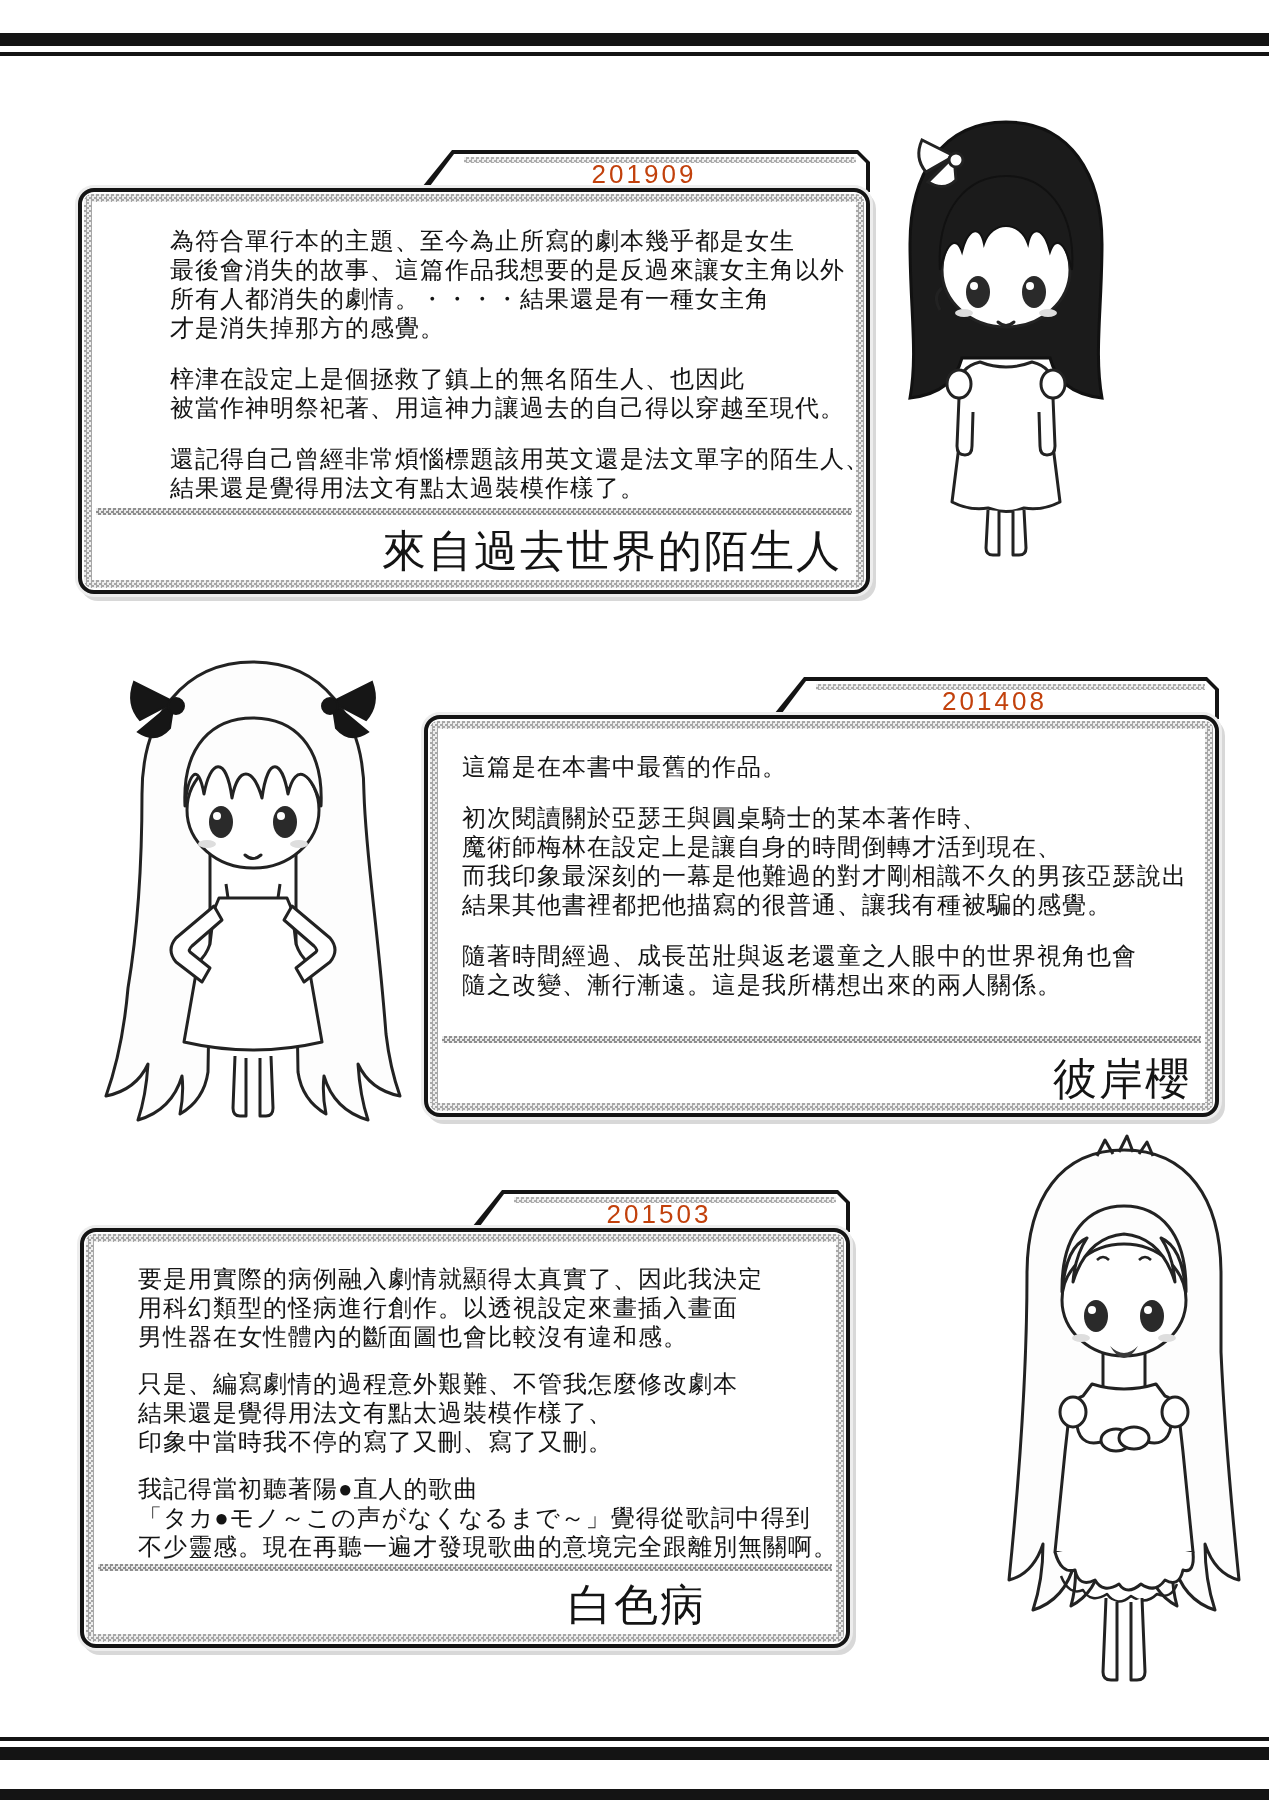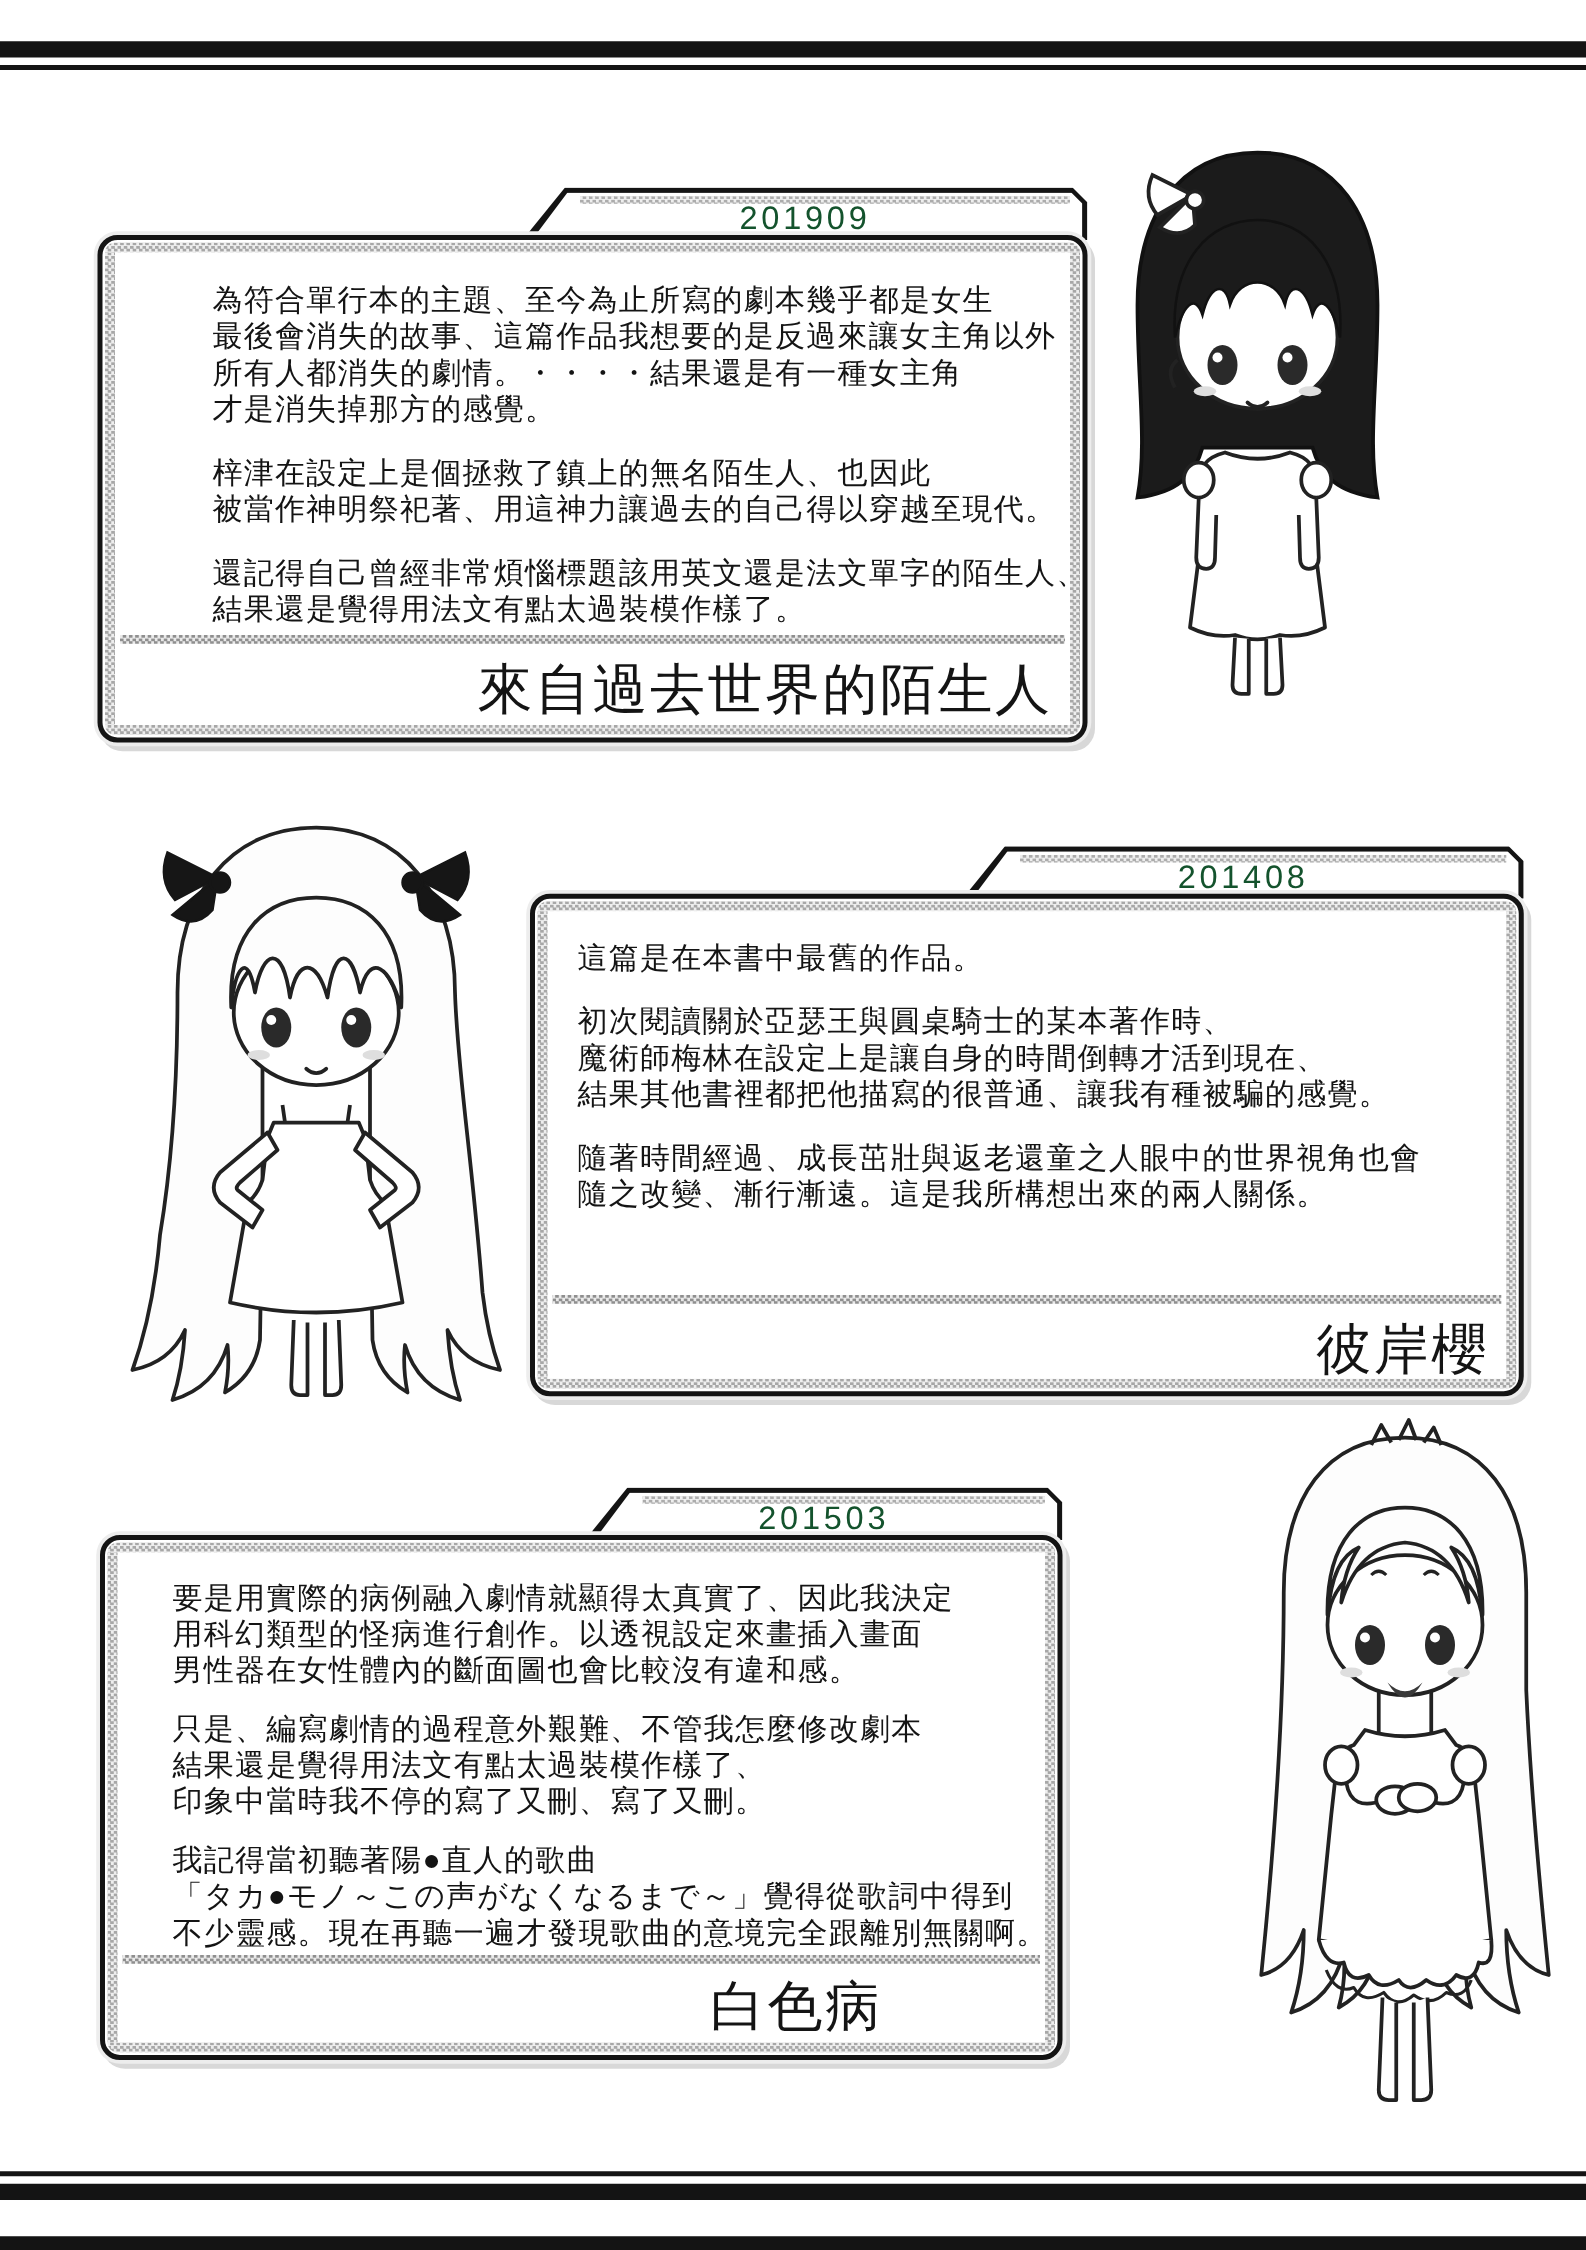--- a/index.html
+++ b/index.html
@@ -51,21 +51,21 @@
   .tab{position:absolute;height:42px;z-index:1;}
   .tab-1{left:418px;top:150px;width:452px;}
   .tab-2{left:770px;top:677px;width:449px;}
   .tab-3{left:468px;top:1190px;width:382px;}
   .tab-shape{position:absolute;inset:0;background:#141414;
              clip-path:polygon(0 100%, 34px 0, calc(100% - 12px) 0, 100% 12px, 100% 100%);}
   .tab-shape::after{content:"";position:absolute;left:6px;top:4px;right:4px;bottom:-2px;background:#fff;
              clip-path:polygon(0 100%, 30px 0, calc(100% - 9px) 0, 100% 9px, 100% 100%);}
   .tab-tex{position:absolute;left:46px;right:14px;top:7px;height:6px;z-index:2;opacity:.7;}
   .tab-label{position:absolute;inset:0;z-index:3;display:flex;align-items:center;justify-content:center;
-             padding-top:6px;font-size:26px;letter-spacing:3px;color:#14532d;}
+             padding-top:6px;font-size:26px;letter-spacing:3px;color:#c2410c;}
 
   .figure{position:absolute;z-index:1;}
   .fig-1{left:880px;top:112px;width:252px;height:452px;}
   .fig-2{left:88px;top:648px;width:330px;height:500px;}
   .fig-3{left:985px;top:1132px;width:278px;height:578px;}
   .figure svg{width:100%;height:100%;display:block;}
 </style>
 </head>
 <body>
 
@@ -146,20 +146,21 @@
     <i class="tex tex-bottom checker"></i>
     <i class="tex tex-left checker"></i>
     <i class="tex tex-right checker"></i>
     <div class="pbody pbody-2">
       <div class="para">
         <span class="line">這篇是在本書中最舊的作品。</span>
       </div>
       <div class="para">
         <span class="line">初次閱讀關於亞瑟王與圓桌騎士的某本著作時、</span>
         <span class="line">魔術師梅林在設定上是讓自身的時間倒轉才活到現在、</span>
+        <span class="line">而我印象最深刻的一幕是他難過的對才剛相識不久的男孩亞瑟說出</span>
         <span class="line">結果其他書裡都把他描寫的很普通、讓我有種被騙的感覺。</span>
       </div>
       <div class="para">
         <span class="line">隨著時間經過、成長茁壯與返老還童之人眼中的世界視角也會</span>
         <span class="line">隨之改變、漸行漸遠。這是我所構想出來的兩人關係。</span>
       </div>
     </div>
     <div class="divider divider-2 checker"></div>
     <h2 class="panel-title title-2">彼岸櫻</h2>
   </section>

